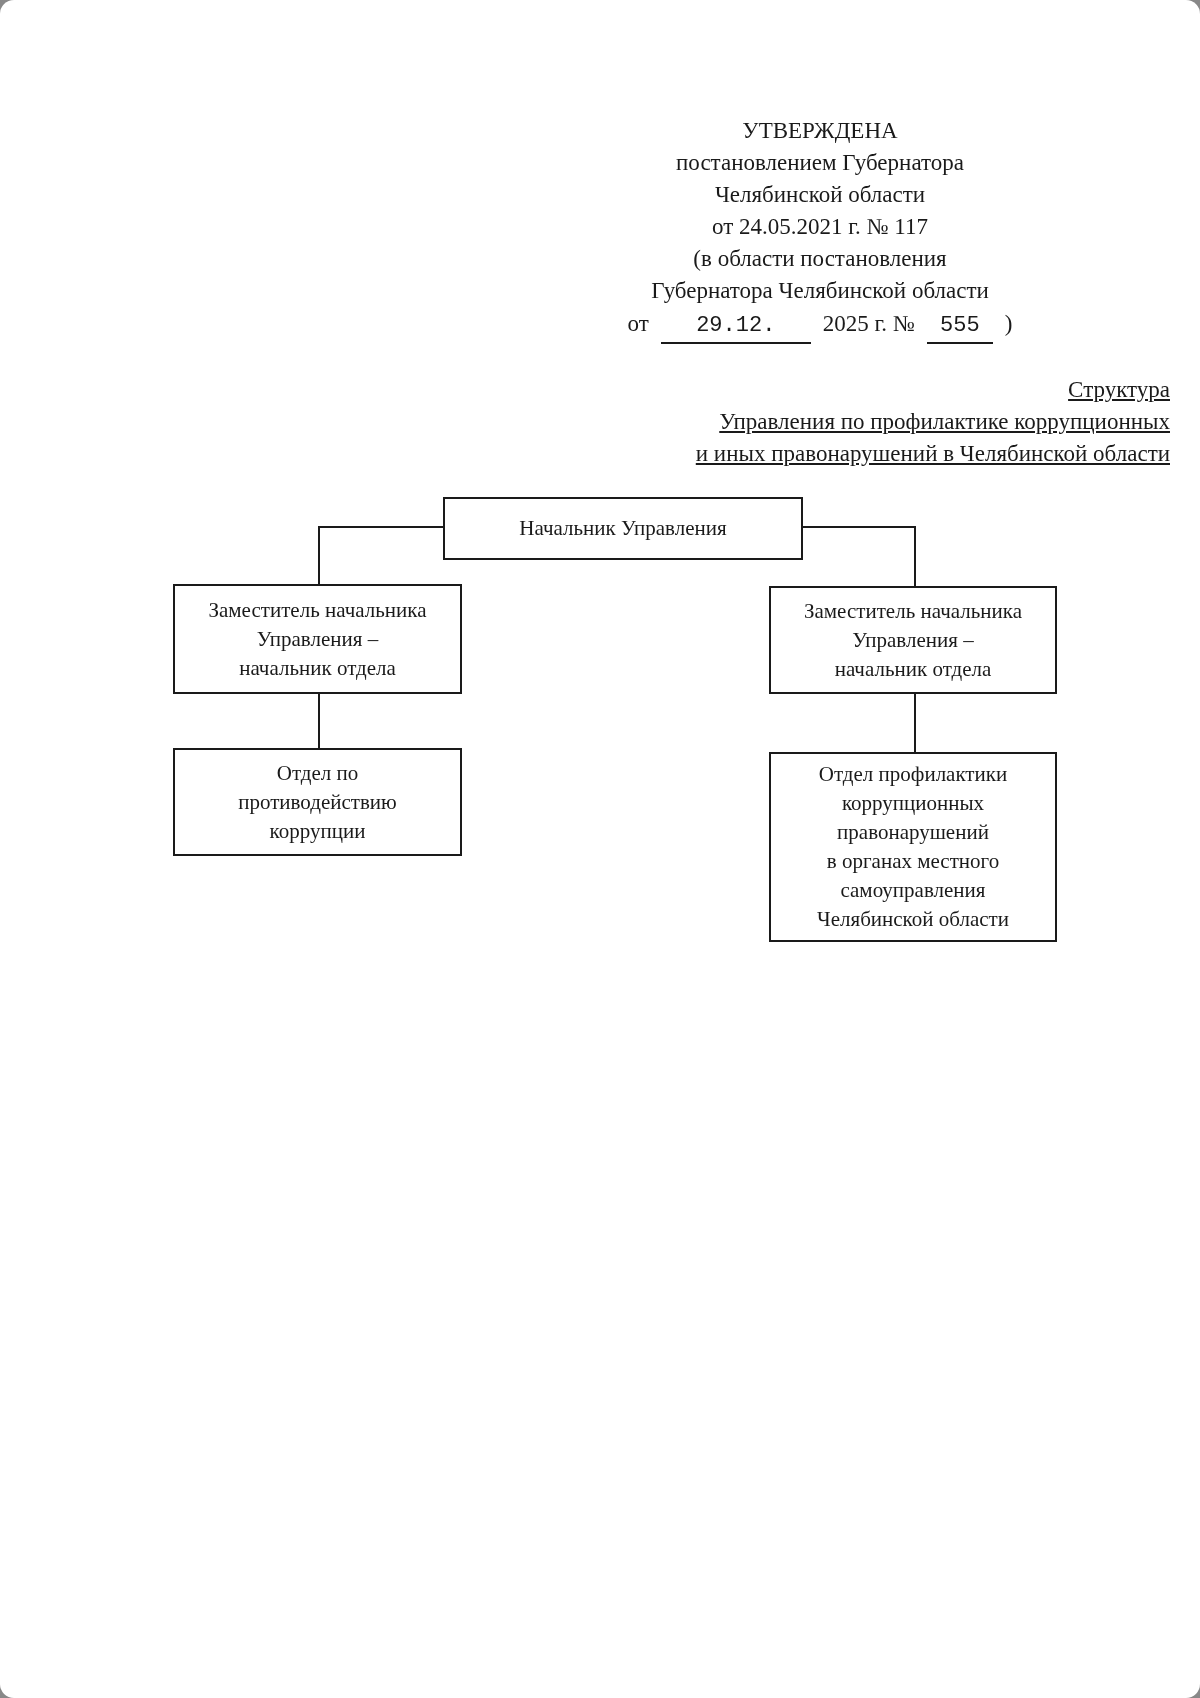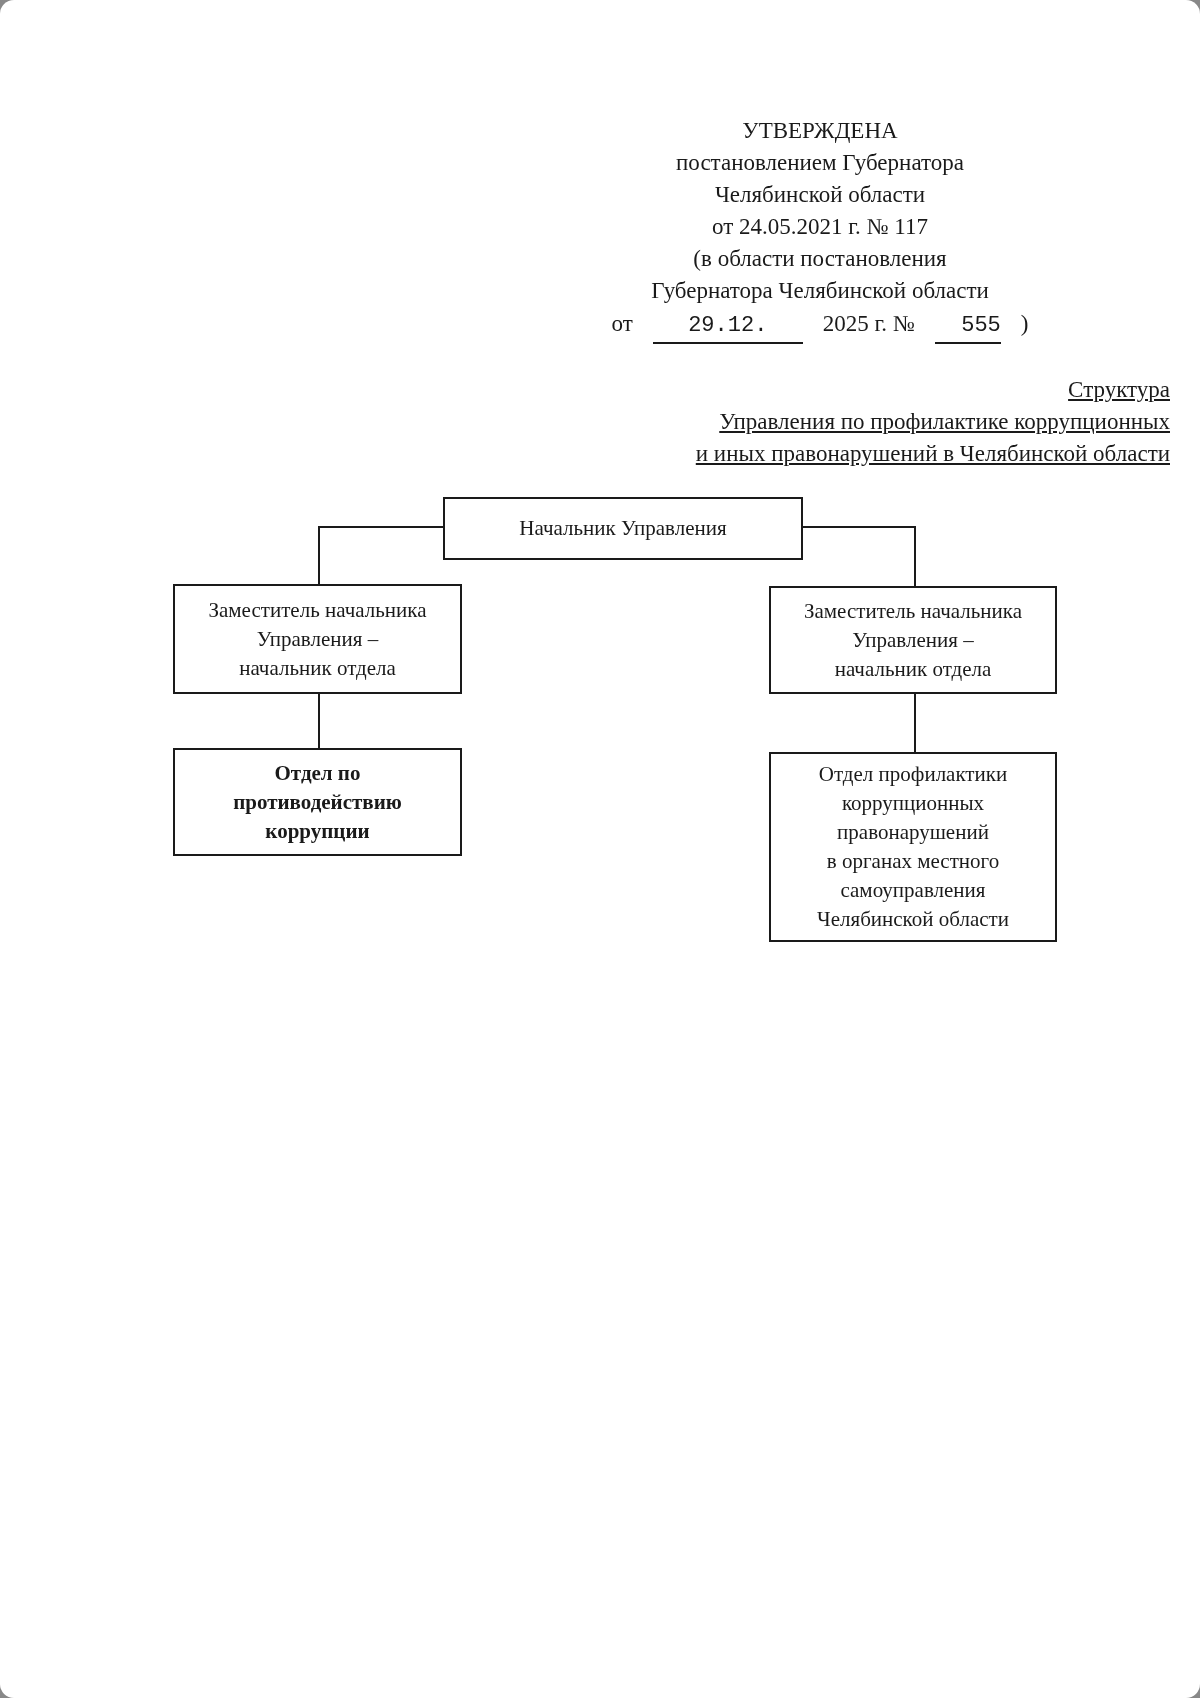--- a/index.html
+++ b/index.html
@@ -16,31 +16,31 @@
 
   
   .approval {
     position:absolute; left:615px; top:115px; width:410px;
     text-align:center;
     font-size:23px; line-height:32px;
     white-space:nowrap;
   }
   .amend {
     display:flex; justify-content:center; align-items:baseline;
-    gap:20px; margin-top:1px;
+    gap:12px; margin-top:1px;
   }
   .blank {
     display:inline-block;
     border-bottom:2px solid #1a1a1a;
     font-family:Liberation Mono, monospace;
     font-size:22px;
     text-align:center;
   }
   .blank-date { min-width:150px; }
-  .blank-num  { min-width:66px;text-align:right; }
+  .blank-num  { min-width:66px; }
 
   
   .doc-title {
     position:absolute; left:12px; top:374px; width:1158px;
     text-align:right;
     font-size:23px; line-height:32px;text-decoration:underline;
   }
 
   
   .chart { position:absolute; left:16px; top:0; width:100%; height:100%;padding-left:16px; }
@@ -50,21 +50,21 @@
     box-sizing:border-box;
     display:flex; align-items:center; justify-content:center;
     text-align:center;
     font-size:21px; line-height:29px;
     white-space:pre-line;
     background:#ffffff;
   }
   #box-head      { left:427px; top:497px; width:360px; height:63px; }
   #box-dep-left  { left:157px; top:584px; width:289px; height:110px; }
   #box-dep-right { left:753px; top:586px; width:288px; height:108px; }
-  #box-dept-left { left:157px; top:748px; width:289px; height:108px;font-weight:bold; }
+  #box-dept-left { left:157px; top:748px; width:289px; height:108px; }
   #box-dept-right{ left:753px; top:752px; width:288px; height:190px; }
 
   .cline { position:absolute; background:#1a1a1a; }
   #ln-left-h  { left:302px; top:526px; width:127px; height:2px; }
   #ln-left-v1 { left:302px; top:526px; width:2px;  height:60px; }
   #ln-right-h { left:785px; top:526px; width:115px; height:2px; }
   #ln-right-v1{ left:898px; top:526px; width:2px;  height:62px; }
   #ln-left-v2 { left:302px; top:692px; width:2px;  height:58px; }
   #ln-right-v2{ left:898px; top:692px; width:2px;  height:62px; }
 </style>

